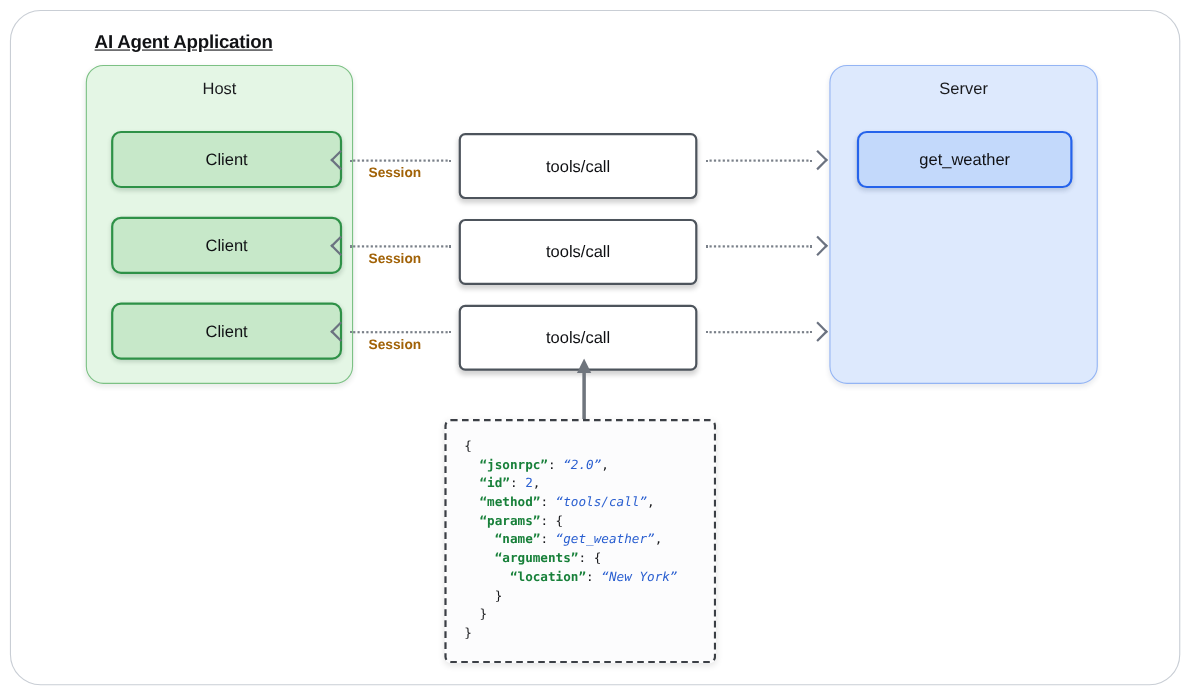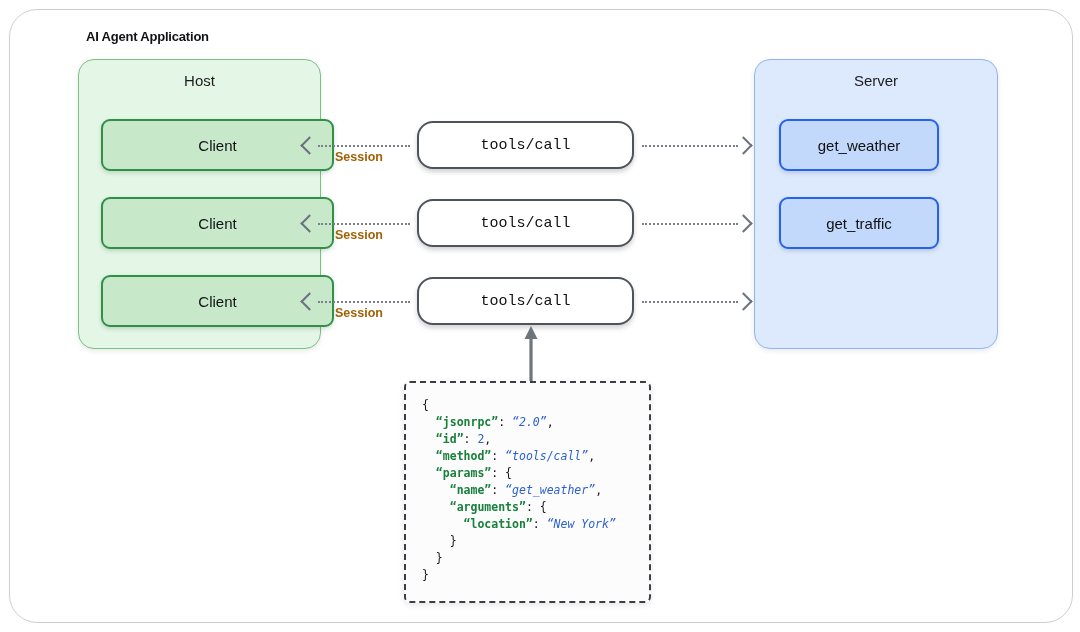--- a/index.html
+++ b/index.html
@@ -26,24 +26,25 @@
     border: 1.5px solid #c9ced5;
     border-radius: 28px;
     background: #ffffff;
   }
 
   
   #page-title {
     position: absolute;
     left: 86px;
     top: 29px;
-    font-size: 13px;
+    font-size: 17px;
     font-weight: bold;
     color: #111215;
     letter-spacing: -0.2px;
+    text-decoration: underline;
   }
 
   
   #host-panel {
     position: absolute;
     left: 78px;
     top: 59px;
     width: 243px;
     height: 290px;
     background: #e4f6e5;
@@ -56,21 +57,21 @@
     top: 12px;
     left: 0;
     width: 100%;
     text-align: center;
     font-size: 15px;
     color: #1a1b1e;
   }
   .client-box {
     position: absolute;
     left: 22px;
-    width: 233px;
+    width: 210px;
     height: 52px;
     background: #c7e8c9;
     border: 2px solid #2e9147;
     border-radius: 9px;
     box-shadow: 0 2px 4px rgba(30,60,40,0.18);
     display: flex;
     align-items: center;
     justify-content: center;
     font-size: 15px;
     color: #101114;
@@ -96,51 +97,50 @@
     top: 12px;
     left: 0;
     width: 100%;
     text-align: center;
     font-size: 15px;
     color: #1a1b1e;
   }
   .tool-box {
     position: absolute;
     left: 24px;
-    width: 160px;
+    width: 196px;
     height: 52px;
     background: #c3d9fb;
     border: 2px solid #2563eb;
     border-radius: 9px;
     box-shadow: 0 2px 4px rgba(30,50,90,0.18);
     display: flex;
     align-items: center;
     justify-content: center;
     font-size: 15px;
     color: #101114;
   }
   #tool-0 { top: 59px; }
   #tool-1 { top: 137px; }
 
   
   .toolscall-box {
     position: absolute;
     left: 417px;
     width: 217px;
-    height: 48px;
+    height: 60px;
     background: #ffffff;
     border: 2px solid #4d545c;
-    border-radius: 16px;
+    border-radius: 6px;
     box-shadow: 0 3px 5px rgba(0,0,0,0.18);
     display: flex;
     align-items: center;
     justify-content: center;
     font-size: 15px;
     color: #0e0f12;
-    font-family: Liberation Mono, monospace;
   }
   #toolscall-0 { top: 121px; }
   #toolscall-1 { top: 199px; }
   #toolscall-2 { top: 277px; }
 
   
   .dotline {
     position: absolute;
     height: 0;
     border-top: 2.5px dotted #7a8089;
@@ -228,23 +228,20 @@
   <div class="client-box" id="client-2">
     <span>Client</span>
   </div>
 </div>
 
 <div id="server-panel">
   <div id="server-label">Server</div>
   <div class="tool-box" id="tool-0">
     <span>get_weather</span>
   </div>
-  <div class="tool-box" id="tool-1">
-    <span>get_traffic</span>
-  </div>
 </div>
 
 <div class="toolscall-box" id="toolscall-0">
   <span>tools/call</span>
 </div>
 <div class="toolscall-box" id="toolscall-1">
   <span>tools/call</span>
 </div>
 <div class="toolscall-box" id="toolscall-2">
   <span>tools/call</span>

